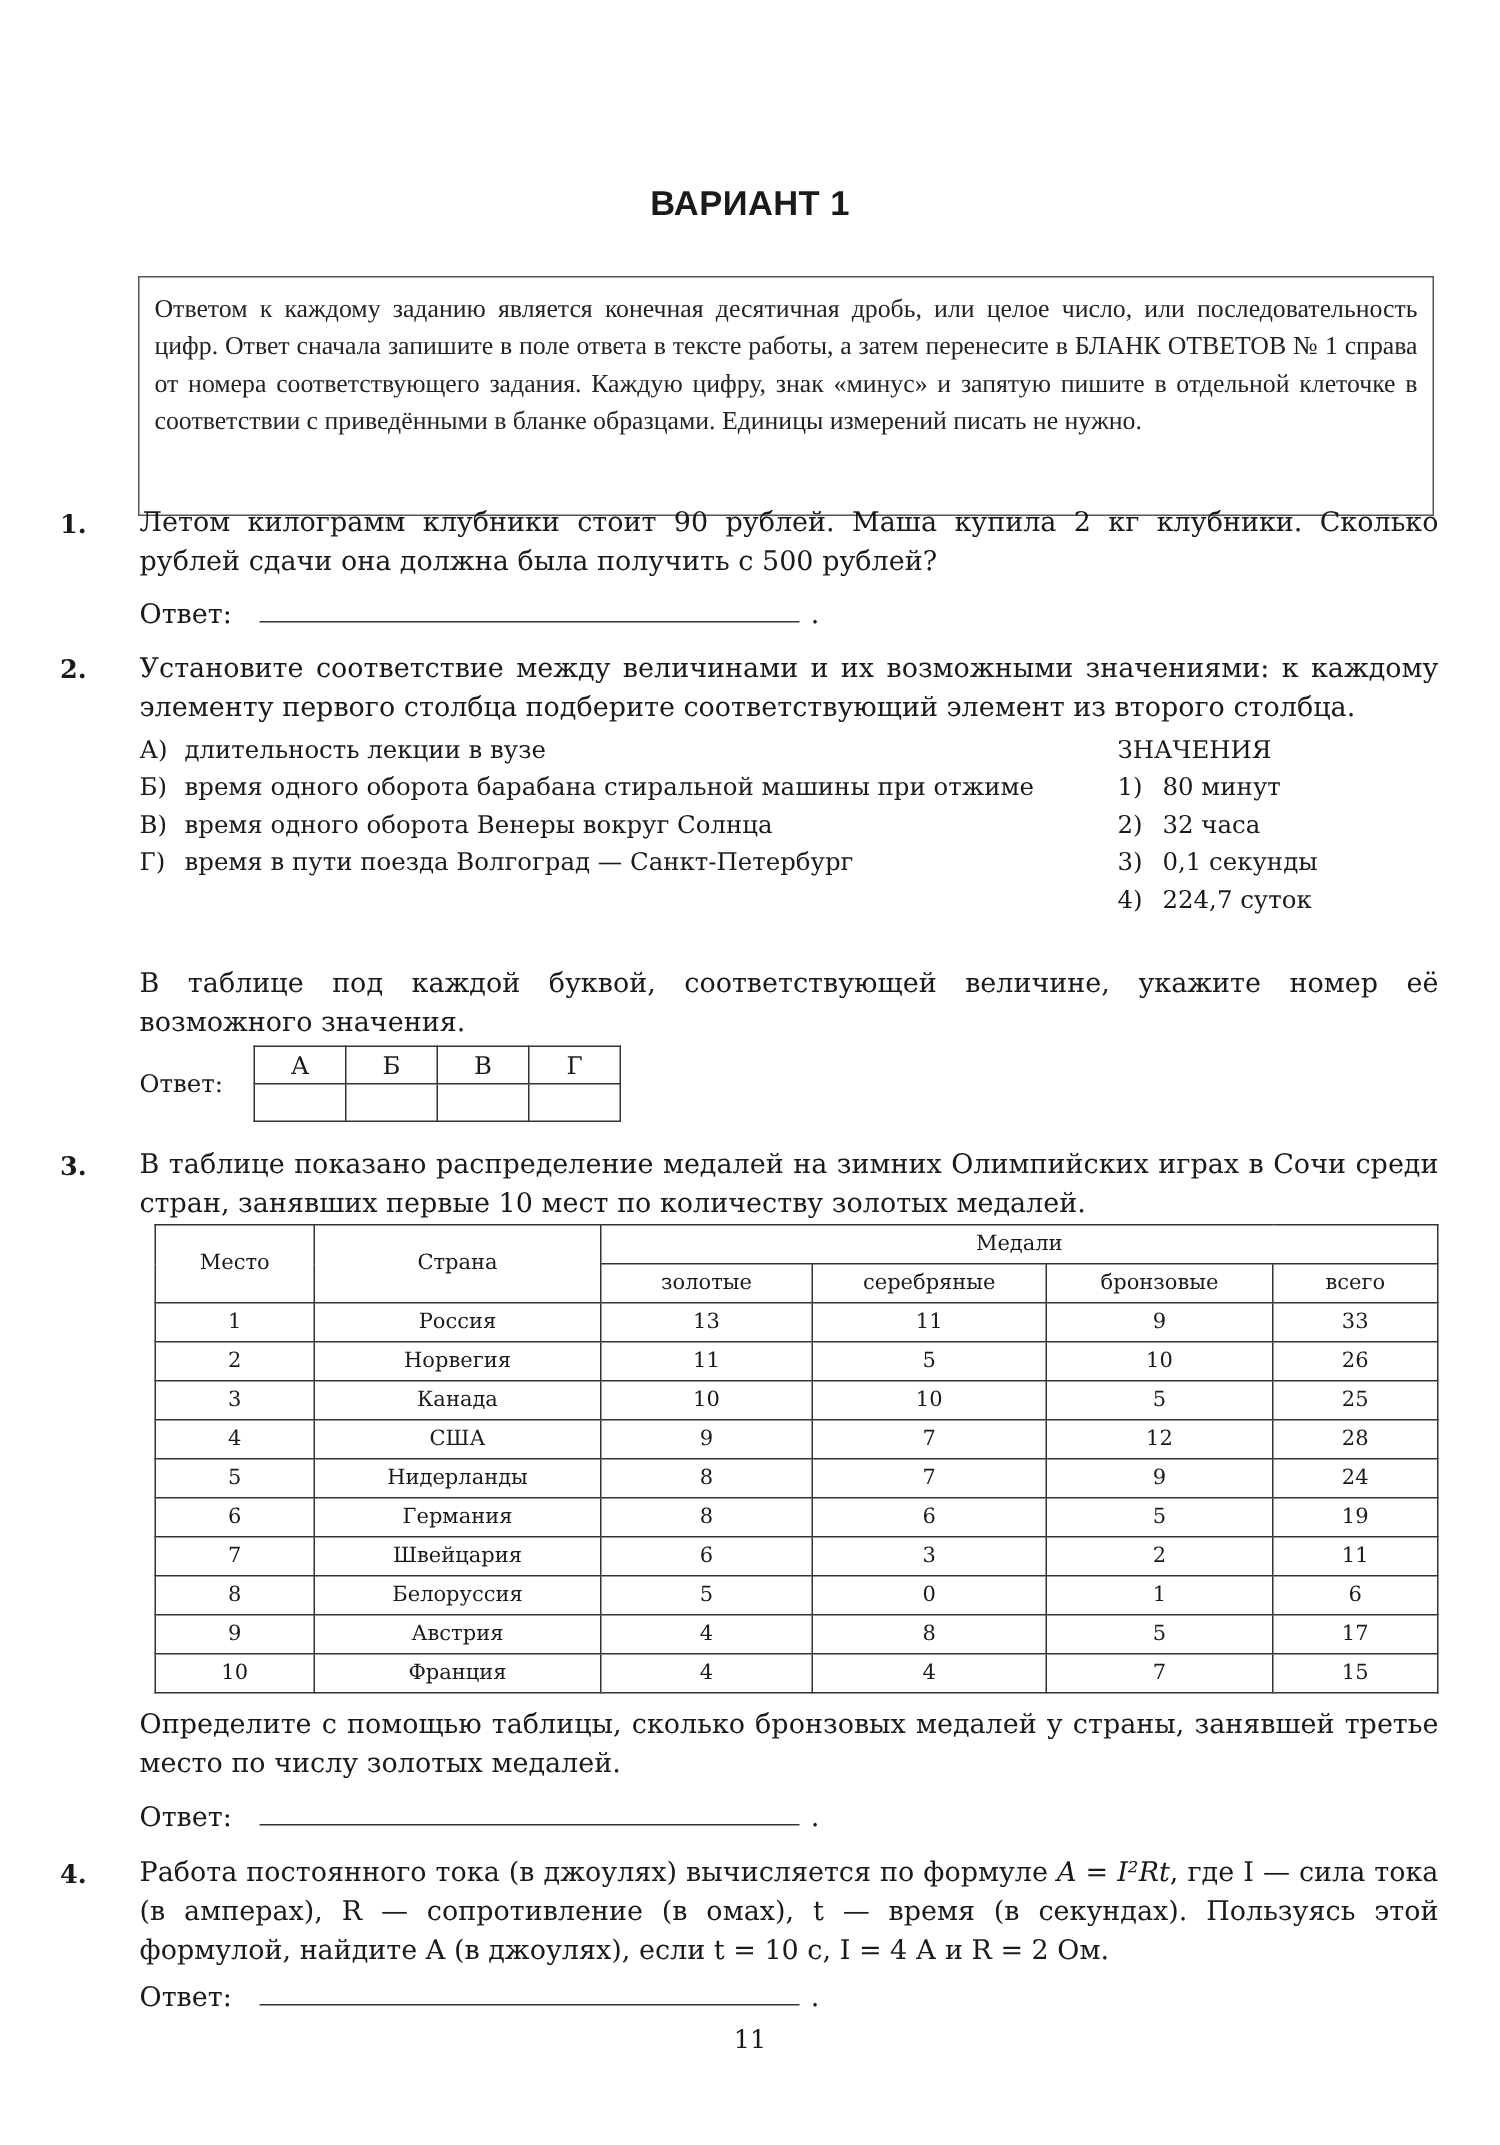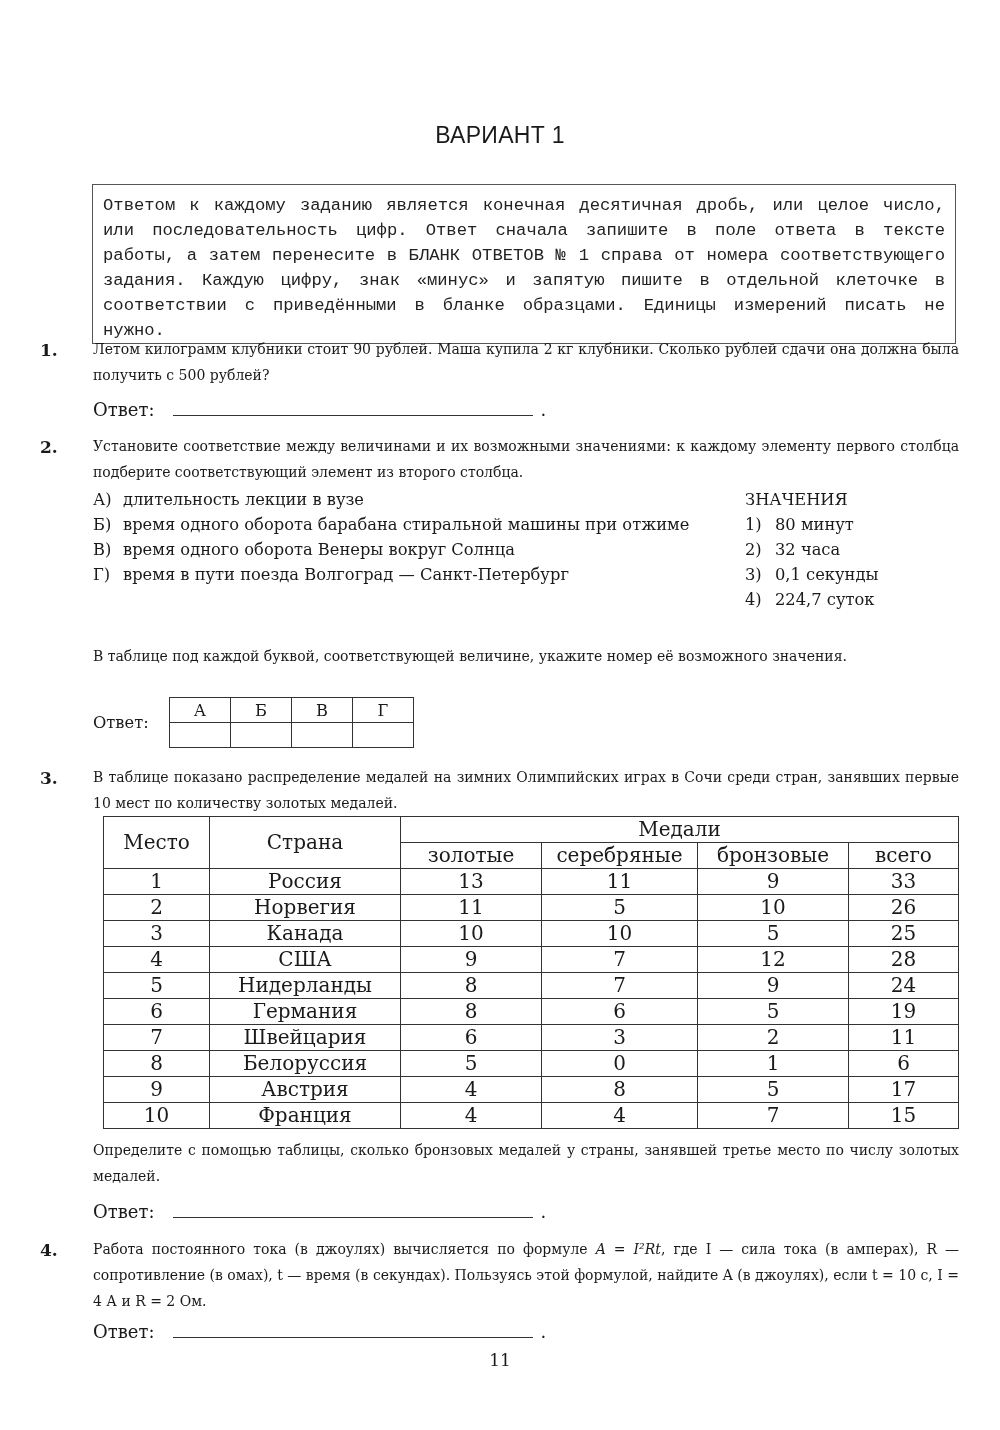--- a/index.html
+++ b/index.html
@@ -1,33 +1,33 @@
 <!DOCTYPE html>
 <html><head>
 <meta charset="utf-8">
 <style>
   html, body { margin: 0; padding: 0; background: #ffffff; }
   body { width: 1000px; height: 1430px; position: relative; overflow: hidden; color: #1a1a1a; font-family: "DejaVu Serif", serif; }
-  .page-title { position: absolute; top: 122px; left: 0; width: 1000px; text-align: center; font-family: "Liberation Sans", sans-serif; font-weight: normal; font-size: 23px; letter-spacing: 0.3px; }
-  .instr-box { position: absolute; top: 184px; left: 92px; width: 864px; height: 160px; border: 1.3px solid #555; box-sizing: border-box; padding: 8px 10px 0 10px; font-family: Liberation Mono, monospace; font-size: 17.2px; line-height: 25px; color: #222; text-align: justify; }
+  .page-title { position: absolute; top: 122px; left: 0; width: 1000px; text-align: center; font-family: "Liberation Sans", sans-serif; font-weight: bold; font-size: 23px; letter-spacing: 0.3px; }
+  .instr-box { position: absolute; top: 184px; left: 92px; width: 864px; height: 160px; border: 1.3px solid #555; box-sizing: border-box; padding: 8px 10px 0 10px; font-family: Liberation Serif, serif; font-size: 17.2px; line-height: 25px; color: #222; text-align: justify; }
   .q-num { position: absolute; left: 40px; font-weight: bold; font-family: "DejaVu Serif", serif; font-size: 17px; }
-  .q-text { position: absolute; left: 93px; width: 866px; font-size: 14px; line-height: 26px; text-align: justify; text-align-last: left; }
+  .q-text { position: absolute; left: 93px; width: 866px; font-size: 18px; line-height: 26px; text-align: justify; text-align-last: left; }
   .answer-line { position: absolute; left: 93px; font-size: 18px; }
   .answer-line .label { display: inline-block; }
   .answer-line .blank { display: inline-block; width: 360px; border-bottom: 1px solid #333; margin-left: 18px; height: 14px; vertical-align: baseline; }
   .answer-line .dot { margin-left: 8px; }
   .cols { position: absolute; left: 93px; width: 866px; font-size: 16.3px; line-height: 25px; }
   .col-left { position: absolute; left: 0; top: 0; width: 610px; }
   .col-right { position: absolute; left: 652px; top: 0; width: 220px; }
   .item { display: flex; }
   .item .k { width: 30px; flex: none; }
   .item .v { flex: 1; text-align: justify; text-align-last: left; }
   table.abc { border-collapse: collapse; position: absolute; left: 170px; top: 0; font-size: 16.3px; }
   table.abc td { border: 1px solid #333; width: 60px; height: 24px; text-align: center; padding: 0; }
-  table.medals { position: absolute; left: 103px; top: 816px; width: 856px; border-collapse: collapse; font-size: 20px; }
+  table.medals { position: absolute; left: 103px; top: 816px; width: 856px; border-collapse: collapse; font-size: 14px; }
   table.medals td, table.medals th { border: 1px solid #333; text-align: center; font-weight: normal; padding: 0; height: 25px; line-height: 25px; }
   .page-number { position: absolute; top: 1350px; left: 0; width: 1000px; text-align: center; font-size: 17px; }
   i.m { }
 </style>
 </head>
 <body>
 
 <div class="page-title">ВАРИАНТ 1</div>
 
 <div class="instr-box">Ответом к каждому заданию является конечная десятичная дробь, или целое число, или последовательность цифр. Ответ сначала запишите в поле ответа в тексте работы, а затем перенесите в БЛАНК ОТВЕТОВ № 1 справа от номера соответствующего задания. Каждую цифру, знак «минус» и запятую пишите в отдельной клеточке в соответствии с приведёнными в бланке образцами. Единицы измерений писать не нужно.</div>

